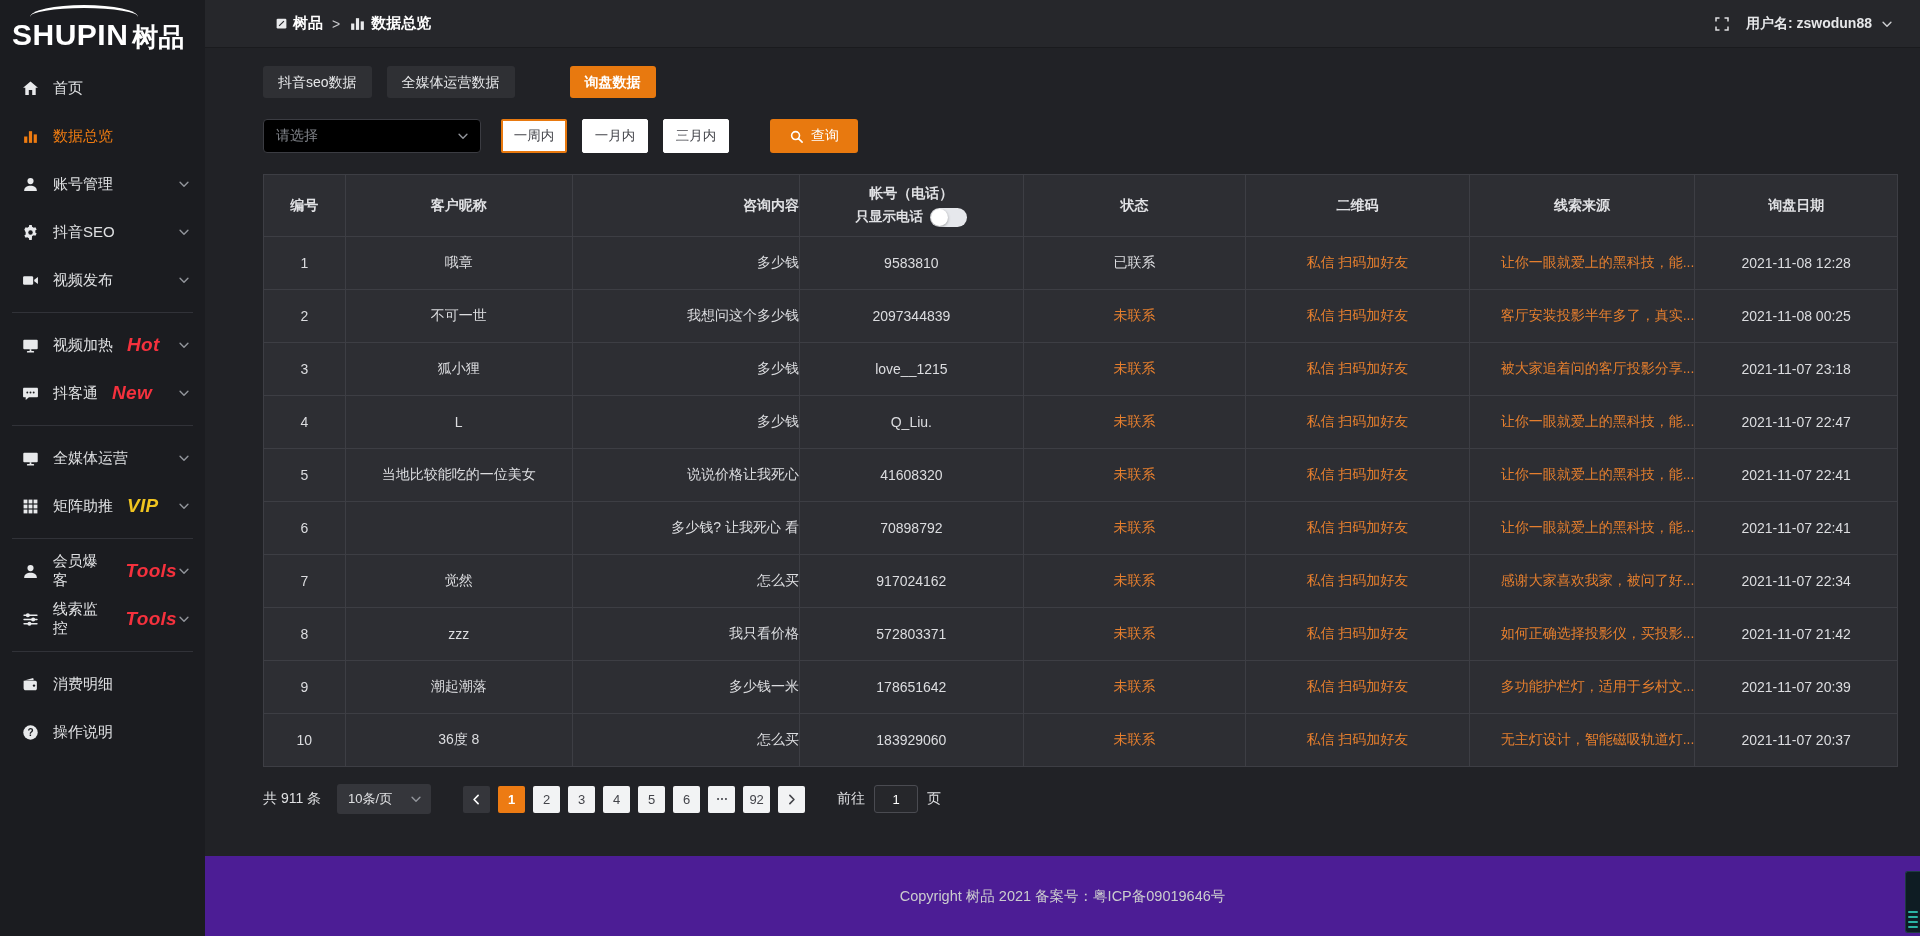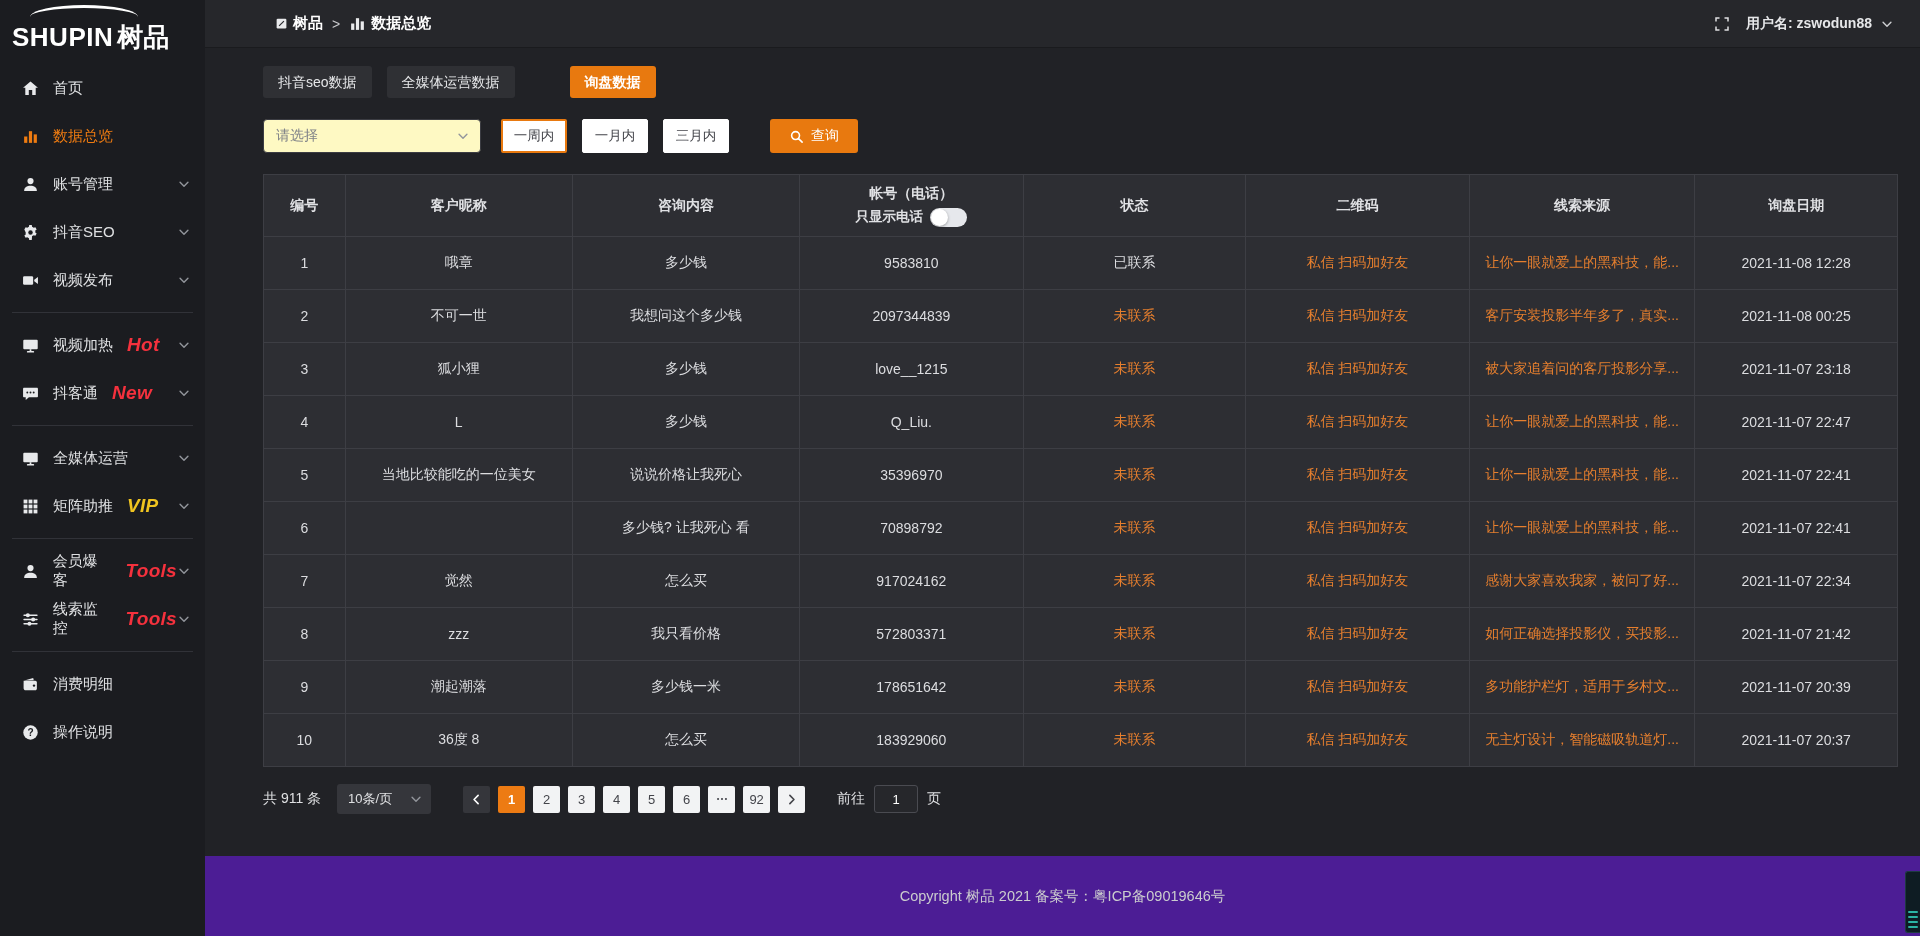--- a/index.html
+++ b/index.html
@@ -10,21 +10,21 @@
     color:#e3e4e6;
     font-size:14px;
   }
   .app { display:flex; height:100%; }
 
   
   .sidebar { width:205px; flex-shrink:0; background:#1b1c20; overflow:hidden; }
   .logo { height:58px; position:relative; display:flex; align-items:flex-end; padding:0 0 8px 12px; cursor:pointer; }
   .logo-arc { position:absolute; top:5px; left:30px; width:108px; height:12px;
       border-top:3px solid #fff; border-radius:50% / 100% 100% 0 0; }
-  .logo-en { font-size:26px; font-weight:900; letter-spacing:0.5px; color:#fff; line-height:1; }
+  .logo-en { font-size:30px; font-weight:900; letter-spacing:0.5px; color:#fff; line-height:1; }
   .logo-cn { font-size:26px; font-weight:900; color:#fff; line-height:1; margin-left:4px; }
 
   .menu { padding-top:6px; }
   .menu-item { height:48px; display:flex; align-items:center; padding:0 14px 0 22px;
       font-size:15px; color:#dfe0e2; cursor:pointer; }
   .mi-icon { width:19px; margin-right:12px; display:inline-flex; align-items:center; color:#e8e9eb; }
   .menu-item.active { color:#ee7b11; }
   .menu-item.active .mi-icon { color:#ee7b11; }
   .mi-badge { font-style:italic; font-weight:bold; font-size:19px; margin-left:14px; letter-spacing:0.3px; }
   .mi-chevron { margin-left:auto; color:#93969c; display:inline-flex; }
@@ -45,38 +45,38 @@
   .content { flex:1; padding:18px 22px 0 58px; }
 
   
   .tabs { display:flex; gap:15px; margin-bottom:21px; }
   .tab { background:#2f3034; color:#e6e7e9; padding:0 15px; height:32px; line-height:32px;
       font-size:14px; border-radius:3px; cursor:pointer; }
   .tab.active { background:#e8790f; color:#fff; font-weight:bold;margin-left:40px; }
 
   
   .filters { display:flex; align-items:center; margin-bottom:21px; }
-  .select { width:218px; height:34px; background:#fef9c3; border:1px solid #3b3c42; border-radius:4px;
+  .select { width:218px; height:34px; background:#000000; border:1px solid #3b3c42; border-radius:4px;
       display:flex; align-items:center; justify-content:space-between; padding:0 10px 0 12px;
       color:#7f8288; font-size:14px; cursor:pointer; margin-right:20px; }
   .select .mi-chevron { margin-left:0; }
   .period-btn { width:66px; height:34px; background:#fff; border:1px solid #fff; border-radius:2px;
       color:#43444a; font-size:13.5px; display:flex; align-items:center; justify-content:center;
       margin-right:15px; cursor:pointer; }
   .period-btn.active { border:2px solid #e8790f; }
   .query-btn { height:34px; background:#e8790f; border-radius:3px; color:#fff; font-size:14px;
       padding:0 19px; display:flex; align-items:center; gap:7px; margin-left:26px; cursor:pointer; }
   .query-btn .qicon { display:inline-flex; }
 
   
   table { width:100%; border-collapse:collapse; table-layout:fixed; background:#2d2e33; }
   th, td { border:1px solid #3d3e44; text-align:center; overflow:hidden; white-space:nowrap; }
   th { height:62px; font-size:14px; font-weight:bold; color:#e0e1e4; }
   td { height:53px; font-size:14px; color:#dcdde0; }
-  .ta-left { text-align:center; }
+  .ta-left { text-align:right; }
   td.orange { color:#e67f2e; }
   td.orange[data-interactable="true"] { cursor:pointer; }
   .toggle-row { display:flex; align-items:center; justify-content:center; gap:7px;
       margin-top:5px; font-size:13.5px; font-weight:bold; }
   .switch { width:37px; height:19px; background:#e6e8ec; border-radius:10px; position:relative;
       display:inline-block; cursor:pointer; flex-shrink:0; }
   .switch::after { content:''; position:absolute; left:1px; top:1px; width:17px; height:17px;
       background:#fff; border-radius:50%; box-shadow:0 1px 3px rgba(0,0,0,0.35); }
 
   
@@ -482,21 +482,21 @@
               <td data-interactable="false">Q_Liu.</td>
               <td class="orange" data-interactable="false">未联系</td>
               <td class="orange" data-interactable="true">私信 扫码加好友</td>
               <td class="orange ta-left" data-interactable="true">让你一眼就爱上的黑科技，能...</td>
               <td data-interactable="false">2021-11-07 22:47</td>
             </tr>
             <tr data-interactable="false">
               <td data-interactable="false">5</td>
               <td data-interactable="false">当地比较能吃的一位美女</td>
               <td class="ta-left" data-interactable="false">说说价格让我死心</td>
-              <td data-interactable="false">35396970</td>
+              <td data-interactable="false">41608320</td>
               <td class="orange" data-interactable="false">未联系</td>
               <td class="orange" data-interactable="true">私信 扫码加好友</td>
               <td class="orange ta-left" data-interactable="true">让你一眼就爱上的黑科技，能...</td>
               <td data-interactable="false">2021-11-07 22:41</td>
             </tr>
             <tr data-interactable="false">
               <td data-interactable="false">6</td>
               <td data-interactable="false"></td>
               <td class="ta-left" data-interactable="false">多少钱? 让我死心 看</td>
               <td data-interactable="false">70898792</td>

